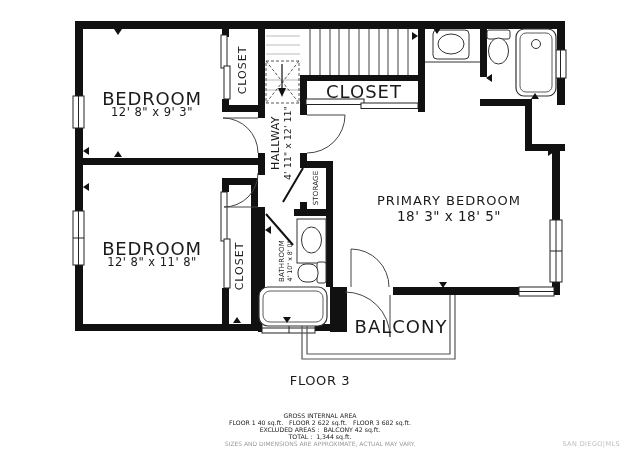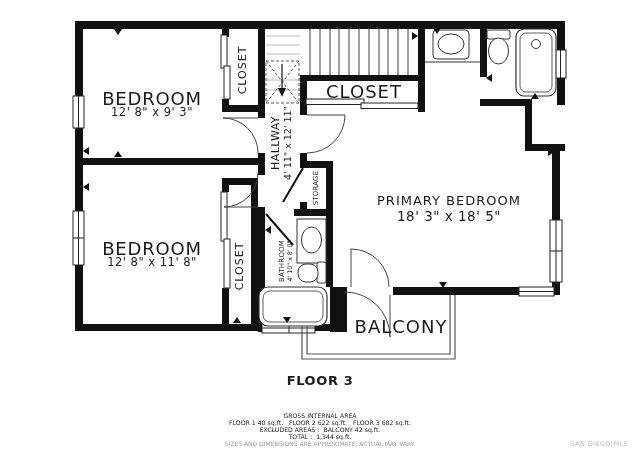--- a/index.html
+++ b/index.html
@@ -16,21 +16,21 @@
   .closet-lbl{font-size:11px;letter-spacing:1px;}
   .hall-name{font-size:11px;letter-spacing:0.5px;}
   .hall-dims{font-size:9.5px;}
   .tiny-name{font-size:7px;letter-spacing:0.2px;}
   .tiny-dims{font-size:6.3px;}
   .floor-lbl{font-size:13px;letter-spacing:0.6px;}
   .area-block{position:absolute;left:320px;top:412px;transform:translateX(-50%);
               text-align:center;color:#222;}
   .area-line{font-size:6.2px;line-height:7px;white-space:pre;}
   .area-disclaimer{font-size:6px;line-height:8px;color:#9a9a9a;white-space:pre;}
-  .watermark{position:absolute;right:12px;top:440px;font-size:6.5px;color:#bdbdbd;
+  .watermark{position:absolute;right:20px;top:440px;font-size:6.5px;color:#bdbdbd;
              letter-spacing:0.4px;}
 </style>
 </head>
 <body>
 
 <div class="stage">
 
   <svg class="plan-svg" width="640" height="453" viewBox="0 0 640 453">
 
     <g fill="#111">
@@ -207,21 +207,21 @@
   <div class="lbl vert tiny-name" style="left:316px;top:188px;">STORAGE</div>
 
   <div class="lbl vert" style="left:286px;top:261px;">
     <div class="tiny-name">BATHROOM</div>
     <div class="tiny-dims">4' 10" x 8' 0"</div>
   </div>
 
 
   <div class="lbl room-name" style="left:401px;top:327px;letter-spacing:1px;">BALCONY</div>
 
-  <div class="lbl floor-lbl" style="left:320px;top:381px;font-weight:bold;">FLOOR 3</div>
+  <div class="lbl floor-lbl" style="left:320px;top:381px;">FLOOR 3</div>
 
   <div class="area-block">
     <div class="area-line">GROSS INTERNAL AREA</div>
     <div class="area-line">FLOOR 1 40 sq.ft.   FLOOR 2 622 sq.ft.   FLOOR 3 682 sq.ft.</div>
     <div class="area-line">EXCLUDED AREAS :  BALCONY 42 sq.ft.</div>
     <div class="area-line">TOTAL :  1,344 sq.ft.</div>
     <div class="area-disclaimer">SIZES AND DIMENSIONS ARE APPROXIMATE, ACTUAL MAY VARY.</div>
   </div>
 
   <div class="watermark">SAN DIEGO|MLS</div>

